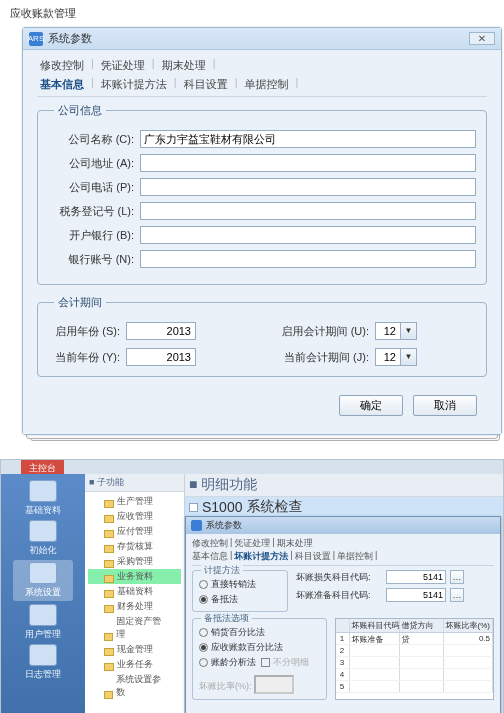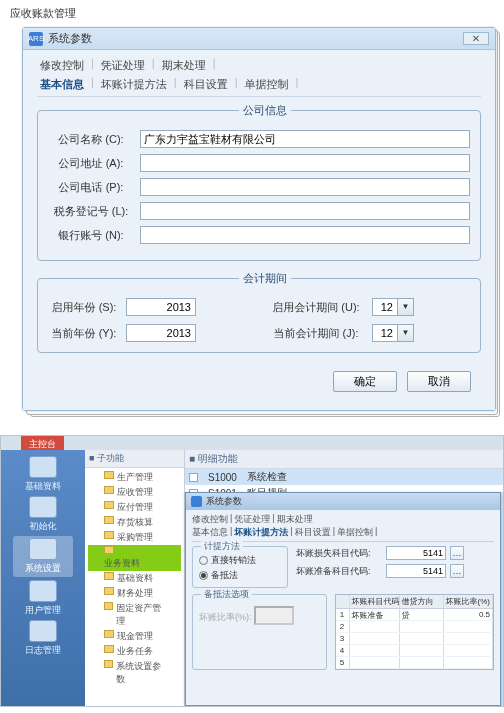--- a/index.html
+++ b/index.html
@@ -1,40 +1,40 @@
 <!DOCTYPE html>
 <html><head>
 <meta charset="utf-8">
 <style>
   * { box-sizing: border-box; margin: 0; padding: 0; font-family: "Microsoft YaHei", SimSun, Arial, sans-serif; }
   body { background: #fff; width: 504px; font-size: 11px; color: #333; }
   .page-title { font-size: 11px; padding: 6px 10px; }
 
   
-  .dlg1-wrap { padding: 0 8px 18px 22px; position: relative; }
+  .dlg1-wrap { padding: 0 2px 18px 22px; position: relative; }
   .shadow1, .shadow2 { position: absolute; border: 1px solid #b0b0b0; background: #f7f9fb; border-radius: 3px; }
   .shadow1 { top: 4px; left: 30px; right: 4px; bottom: 12px; }
   .shadow2 { top: 2px; left: 26px; right: 6px; bottom: 14px; }
   .dlg1 { position: relative; border: 1px solid #9cb8d0; background: linear-gradient(#eef4fb,#e5eef8); border-radius: 3px; box-shadow: 0 0 2px rgba(0,0,0,.2); }
   .dlg1-title { background: linear-gradient(#d9e8f7,#c9ddf1); border-bottom: 1px solid #b0c5da; padding: 3px 6px; display: flex; align-items: center; gap: 5px; }
   .dlg1-title .ico { width: 14px; height: 14px; background: #3a7ed6; color: #fff; font-size: 8px; display: flex; align-items: center; justify-content: center; border-radius: 2px; }
   .dlg1-title .spacer { flex: 1; }
   .dlg1-title .close { border: 1px solid #9cb8d0; background: #e6eef8; width: 26px; text-align: center; font-size: 10px; color: #555; cursor: pointer; }
   .dlg1-body { padding: 6px 14px 10px; background: #eaf1f8; }
   .menubar { font-size: 11px; color: #444; }
   .menubar .row { display: flex; gap: 2px; padding: 1px 0; }
   .menubar .sep { color: #bbb; padding: 0 2px; }
   .menubar .item { padding: 1px 3px; }
   .menubar .active { color: #1b4f85; font-weight: bold; }
   .hr { border-top: 1px solid #ccd7e3; margin: 2px 0 6px; }
 
   fieldset.grp { border: 1px solid #9db4cb; border-radius: 4px; padding: 12px 10px 10px; margin-bottom: 10px; position: relative; background: #eaf1f8; }
-  fieldset.grp > legend { padding: 0 4px; font-size: 11px; color: #2a4b70; margin-left: 6px; text-align: center; }
+  fieldset.grp > legend { padding: 0 4px; font-size: 11px; color: #2a4b70; margin-left: 6px; }
   .frow { display: flex; align-items: center; margin-bottom: 6px; gap: 6px; }
-  .flabel { width: 86px; text-align: center; color: #333; }
+  .flabel { width: 86px; text-align: right; color: #333; }
   .ftext { flex: 1; height: 18px; border: 1px solid #97acc2; background: #fff; padding: 0 3px; font-size: 11px; }
   .dual { display: flex; gap: 14px; }
   .dual .col { display: flex; align-items: center; gap: 6px; flex: 1; }
   .num { width: 70px; height: 18px; border: 1px solid #97acc2; background: #fff; text-align: right; padding: 0 4px; font-size: 11px; }
   .combo { display: flex; width: 60px; }
   .combo .num { width: 26px; }
   .combo .btn { width: 16px; border: 1px solid #97acc2; border-left: none; background: linear-gradient(#f4f8fc,#dbe6f1); font-size: 8px; line-height: 16px; text-align: center; cursor: pointer; }
 
   .dlg1-foot { display: flex; justify-content: flex-end; gap: 10px; padding: 8px 10px; align-items: flex-end; }
   .btn-std { min-width: 64px; height: 21px; border: 1px solid #8ea5bd; background: linear-gradient(#fdfefe,#e1e9f2); font-size: 11px; cursor: pointer; border-radius: 2px; }
@@ -44,27 +44,27 @@
   .redtab { position: absolute; top: 0; left: 20px; background: #d34a3f; color: #fff; font-size: 9px; padding: 2px 8px; border-radius: 0 0 3px 3px; }
   .sidebar { position: absolute; top: 14px; left: 0; width: 84px; bottom: 0; background: linear-gradient(#5b8bc8,#3e6fa9); display: flex; flex-direction: column; align-items: center; padding-top: 6px; gap: 3px; }
   .side-item { width: 60px; text-align: center; color: #eaf2fb; font-size: 9px; }
   .side-item .ic { width: 28px; height: 22px; margin: 0 auto 2px; background: #cde0f4; border: 1px solid #7fa3cc; border-radius: 3px; }
   .side-item.on { background: rgba(255,255,255,.3); border-radius: 3px; padding: 2px 0; }
   .side-item.on .lbl { color: #fff; }
 
   .midpane { position: absolute; top: 14px; left: 84px; width: 100px; bottom: 0; background: #fff; border-right: 1px solid #c4d0dd; font-size: 9px; }
   .midpane .hdr { background: #e9eef5; padding: 2px 4px; border-bottom: 1px solid #d0d8e2; color: #51688a; font-size: 9px; }
   .tree { padding: 2px 3px; }
-  .tree .node { display: flex; align-items: flex-start; gap: 3px; padding: 1px 16px; color: #555; }
+  .tree .node { display: flex; align-items: flex-end; gap: 3px; padding: 1px 16px; color: #555; }
   .tree .folder { width: 10px; height: 8px; background: #f4cf6e; border: 1px solid #c7a236; }
-  .tree .sel { background: #84cc16; flex-direction: column; }
-
-  .rightpane { position: absolute; top: 14px; left: 184px; right: 0; height: 42px; background: #fff; font-size: 10px; }
+  .tree .sel { background: #86efac; }
+
+  .rightpane { position: absolute; top: 14px; left: 184px; right: 0; height: 42px; background: #fff; font-size: 14px; }
   .rightpane .hdr { background: #e9eef5; padding: 2px 4px; border-bottom: 1px solid #d0d8e2; color: #51688a; }
-  .rightpane .list .row { display: flex; gap: 10px; padding: 1px 4px; align-items: center; text-align: right; }
+  .rightpane .list .row { display: flex; gap: 4px; padding: 1px 4px; align-items: center; text-align: right; }
   .rightpane .chk { width: 9px; height: 9px; border: 1px solid #8ea5bd; background: #fff; display: inline-block; }
   .rightpane .sel { background: #cfe3f8; }
 
   
   .dlg2 { position: absolute; top: 56px; left: 184px; right: 2px; bottom: 0; border: 1px solid #6f93bd; background: #eaf1f8; box-shadow: 0 1px 3px rgba(0,0,0,.25); }
   .dlg2-title { background: linear-gradient(#c9dcf1,#a9c6e4); padding: 2px 5px; display: flex; align-items: center; gap: 4px; font-size: 9px; }
   .dlg2-title .ico { width: 11px; height: 11px; background: #3a7ed6; border-radius: 2px; }
   .dlg2-body { padding: 3px 6px; font-size: 9px; }
   .mbar2 { font-size: 9px; color: #555; }
   .mbar2 .row { display: flex; gap: 2px; }
@@ -146,20 +146,24 @@
           </div>
         <div class="frow">
             <span class="flabel">公司电话 (P):</span>
           <input class="ftext" value="" style="">
           </div>
         <div class="frow">
             <span class="flabel">税务登记号 (L):</span>
           <input class="ftext" value="" style="">
           </div>
         <div class="frow">
+            <span class="flabel">开户银行 (B):</span>
+          <input class="ftext" value="" style="">
+          </div>
+        <div class="frow">
             <span class="flabel">银行账号 (N):</span>
           <input class="ftext" value="" style="">
           </div>
       </fieldset>
 
       <fieldset class="grp">
         <legend>会计期间</legend>
         <div class="dual" style="margin-bottom:8px;">
           <div class="col">
             <span class="flabel" style="width:72px">启用年份 (S):</span>
@@ -342,20 +346,25 @@
               <span class="lbl">坏账准备科目代码:</span>
               <input class="val" value="5141" style="">
               <span class="dots">…</span>
             </div>
           </div>
       </div>
 
       <div class="lowersplit">
         <div class="grp2 grp3">
           <span class="lg">备抵法选项</span>
+          <div id="bradios">
+              <div class="rline"><span class="radio"></span><span>销货百分比法</span></div>
+              <div class="rline"><span class="radio on"></span><span>应收账款百分比法</span></div>
+              <div class="rline"><span class="radio"></span><span>账龄分析法</span> &nbsp;<span class="chk2"></span><span class="disc">不分明细</span></div>
+            </div>
           <div class="rline disc" style="margin-top:4px;">
             <span>坏账比率(%):</span>
             <input class="val" style="width: 40px; background: rgb(238, 238, 238);" disabled="">
           </div>
         </div>
         <div class="tbl">
           <div class="thead" id="thead">
               <div class="th"></div>
               <div class="th">坏账科目代码</div>
               <div class="th">借贷方向</div>

